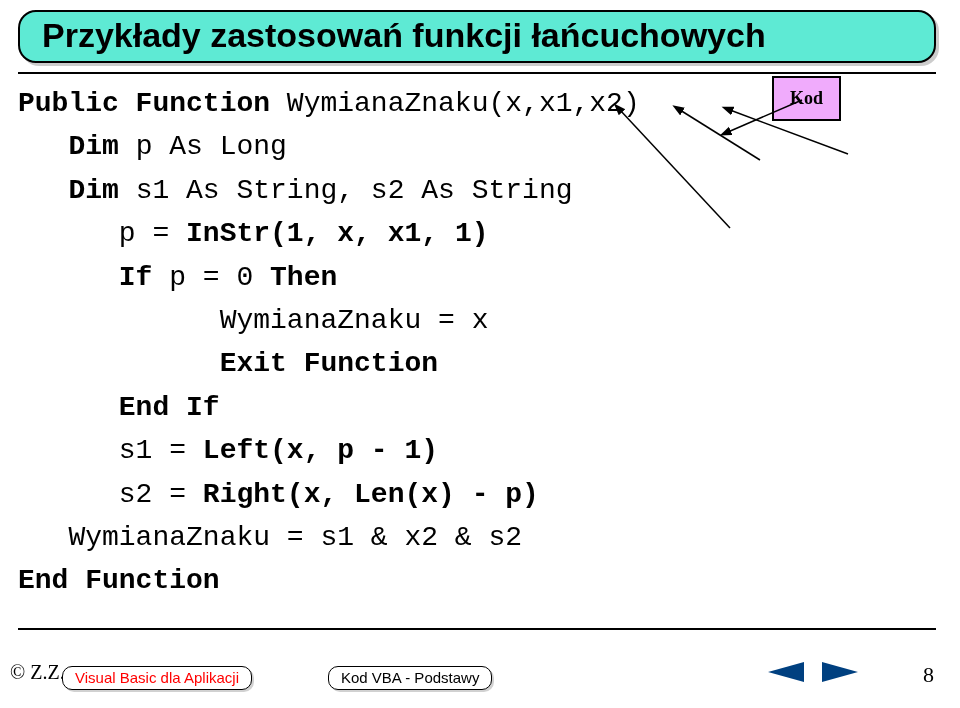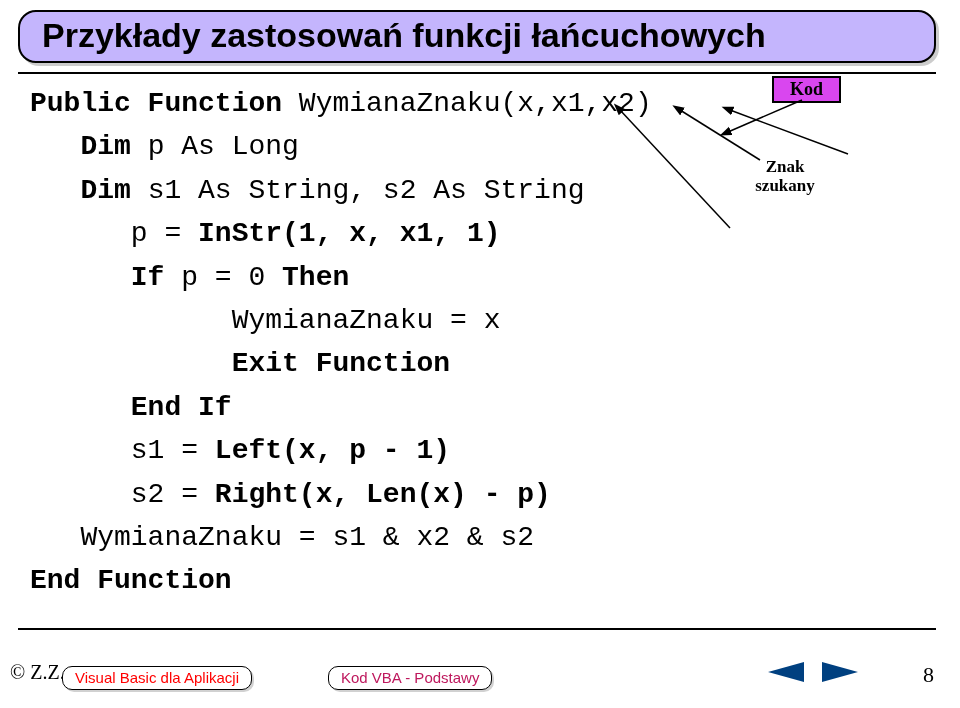--- a/index.html
+++ b/index.html
@@ -17,21 +17,21 @@
     position: relative;
   }
   .title-box {
     position: absolute;
     top: 10px;
     left: 18px;
     right: 24px;
     border: 2.5px solid #000;
     border-radius: 18px;
     padding: 4px 22px 6px 22px;
-    background: #c4b5fd;
+    background: #5eead4;
     box-shadow: 3px 3px 0 rgba(0,0,0,0.2);
   }
   .title-text {
     font-family: Arial, sans-serif;
     font-weight: 900;
     font-size: 34px;
     color: #000;
     white-space: nowrap;
   }
   .divider-top {
@@ -51,32 +51,32 @@
   .code-area {
     position: absolute;
     top: 82px;
     left: 18px;
     right: 24px;
     font-family: "Courier New", monospace;
     font-size: 28px;
     line-height: 1.55;
     color: #000;
   }
-  .code-area pre { font-family: inherit; white-space: pre; margin-left: 12px; }
+  .code-area pre { font-family: inherit; white-space: pre; }
   .b { font-weight: bold; }
   .kod-box {
     position: absolute;
     top: 76px;
     left: 772px;
     border: 2px solid #000;
-    padding: 1px 16px;
+    padding: 10px 16px;
     font-family: "Times New Roman", serif;
     font-weight: bold;
     font-size: 18px;
-    background: #d946ef;
+    background: #f0abfc;
   }
   .annot {
     position: absolute;
     font-family: "Times New Roman", serif;
     font-weight: bold;
     font-size: 17px;
     line-height: 1.1;
     text-align: center;
   }
   .annot1 { top: 148px; left: 836px; width: 100px; }
@@ -107,21 +107,21 @@
     border: 1.5px solid #000;
     border-radius: 10px;
     padding: 2px 12px 3px 12px;
     font-family: Arial, sans-serif;
     font-size: 15px;
     background: #fff;
     box-shadow: 2px 2px 0 rgba(0,0,0,0.18);
     white-space: nowrap;
   }
   .pill1 { left: 62px; bottom: 8px; color: #f00; }
-  .pill2 { left: 328px; bottom: 8px; color: #be185d; }
+  .pill2 { left: 328px; bottom: 8px; color: #000000; }
   .pagenum {
     position: absolute;
     right: 26px;
     bottom: 10px;
     font-size: 22px;
     font-family: "Times New Roman", serif;
   }
   .nav-arrows {
     position: absolute;
     right: 72px;
@@ -165,24 +165,20 @@
 <span class="b">            Exit Function</span>
 <span class="b">      End If</span>
 <span>      s1 = </span><span class="b">Left(x, p - 1)</span>
 <span>      s2 = </span><span class="b">Right(x, Len(x) - p)</span>
 <span>   WymianaZnaku = s1 &amp; x2 &amp; s2</span>
 <span class="b">End Function</span></pre>
   </div>
 
   <div class="kod-box">Kod</div>
 
-  <div class="annot annot2">
-    <span>Znak</span><br>
-    <span>szukany</span>
-  </div>
 
   <svg class="arrows">
     <defs>
       <marker id="ah" markerWidth="10" markerHeight="10" refX="2" refY="3" orient="auto">
         <path d="M0,0 L0,6 L8,3 z" fill="#000"></path>
       </marker>
     </defs>
 
     <line x1="802" y1="100" x2="728" y2="132" stroke="#000" stroke-width="1.5" marker-end="url(#ah)"></line>
 

